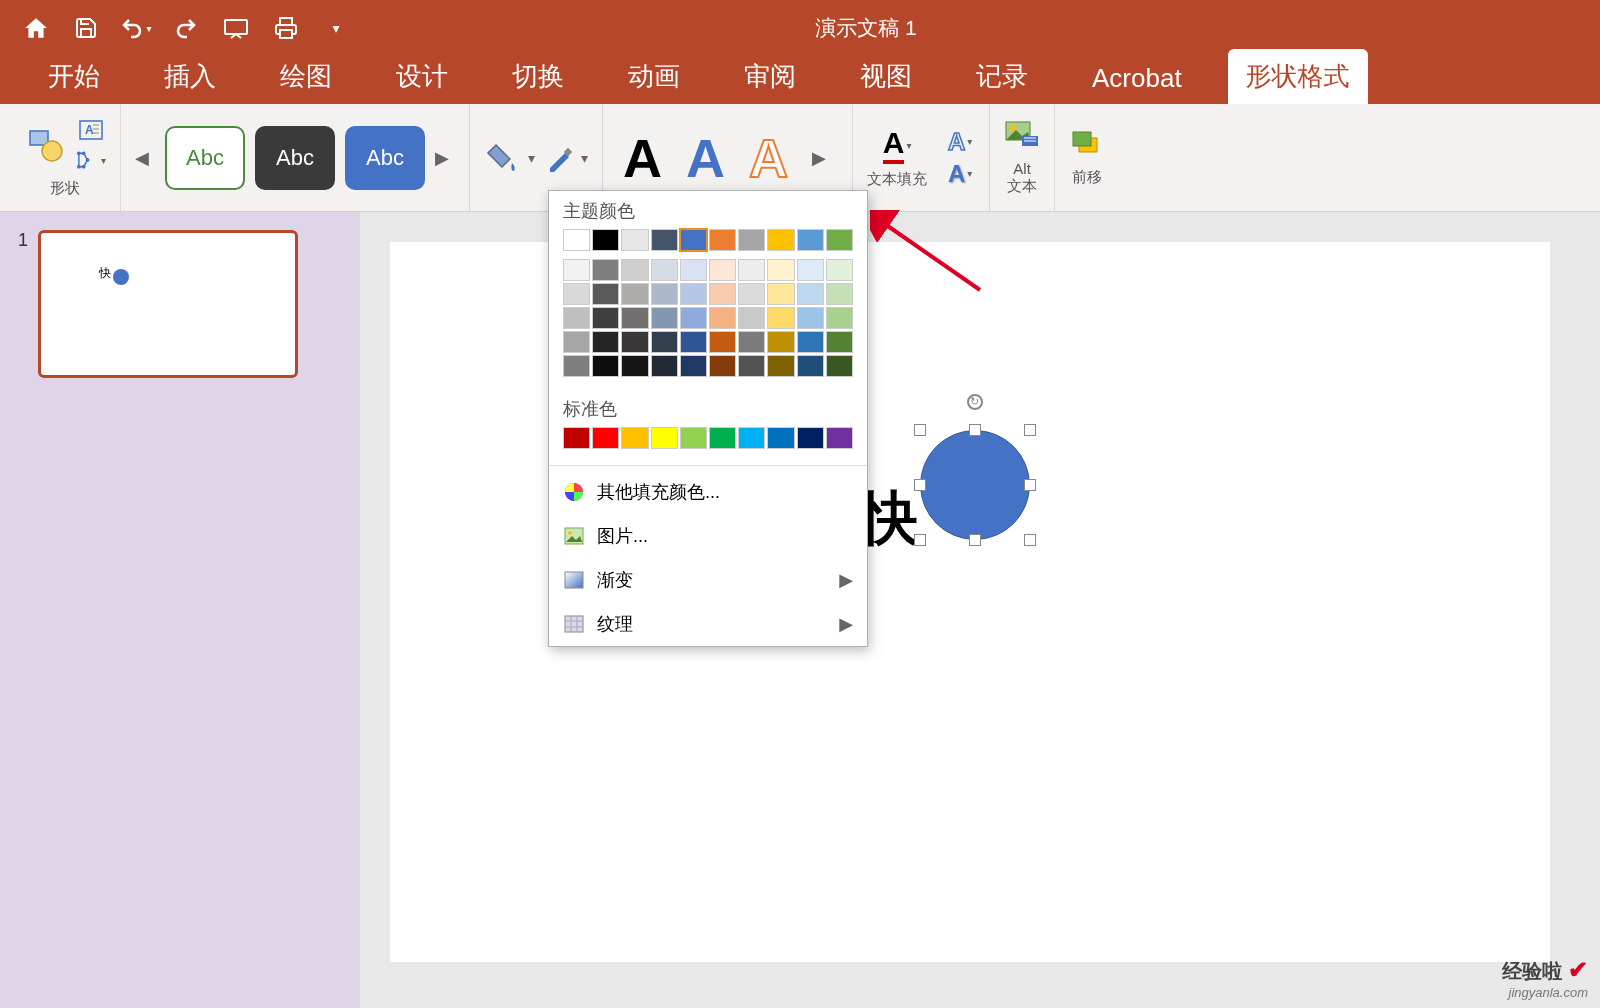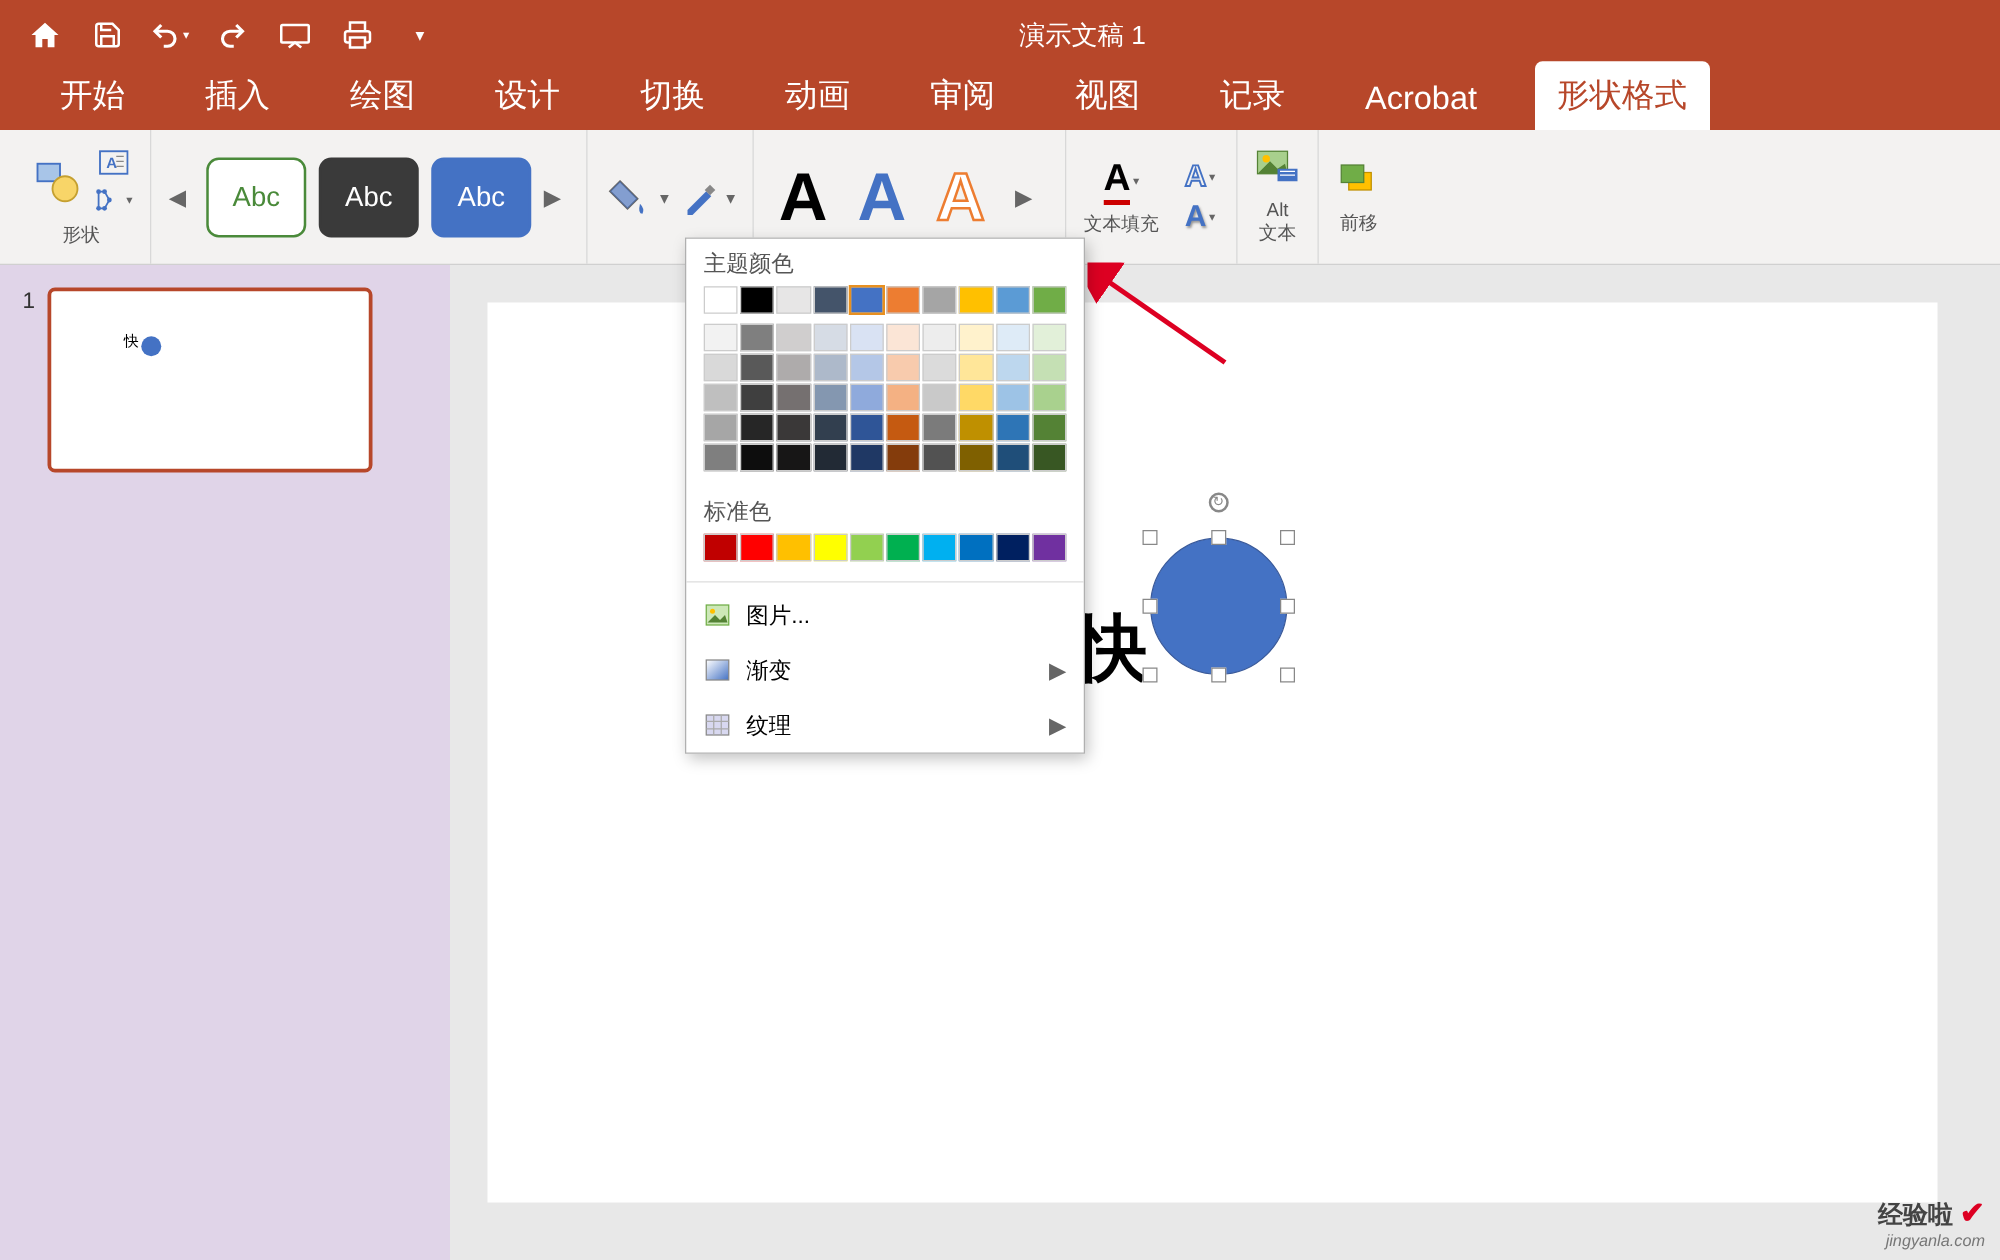--- a/index.html
+++ b/index.html
@@ -386,20 +386,38 @@
         <div class="color-cell" style="background: rgb(0, 176, 80);"></div>
         <div class="color-cell" style="background: rgb(0, 176, 240);"></div>
         <div class="color-cell" style="background: rgb(0, 112, 192);"></div>
         <div class="color-cell" style="background: rgb(0, 32, 96);"></div>
         <div class="color-cell" style="background: rgb(112, 48, 160);"></div>
       </div>
   </div>
   <div class="dd-sep"></div>
   <div class="dd-item">
     <span class="dd-icon">
+        <svg width="20" height="20" viewBox="0 0 20 20">
+          <circle cx="10" cy="10" r="9" fill="url(#g1)"></circle>
+          <defs>
+            <radialGradient id="g1">
+              <stop offset="0%" stop-color="#fff"></stop>
+              <stop offset="100%" stop-color="#f0f"></stop>
+            </radialGradient>
+          </defs>
+          <path d="M10 1 A9 9 0 0 1 19 10 L10 10 Z" fill="#f44"></path>
+          <path d="M19 10 A9 9 0 0 1 10 19 L10 10 Z" fill="#4f4"></path>
+          <path d="M10 19 A9 9 0 0 1 1 10 L10 10 Z" fill="#44f"></path>
+          <path d="M1 10 A9 9 0 0 1 10 1 L10 10 Z" fill="#ff4"></path>
+        </svg>
+      </span>
+    <span>其他填充颜色...</span>
+  </div>
+  <div class="dd-item">
+    <span class="dd-icon">
         <svg width="20" height="18" viewBox="0 0 20 18">
           <rect x="1" y="1" width="18" height="16" fill="#cde8b8" stroke="#70ad47"></rect>
           <circle cx="6" cy="6" r="2" fill="#ffc000"></circle>
           <path d="M2 15 L8 9 L12 13 L16 9 L18 15 Z" fill="#548235"></path>
         </svg>
       </span>
     <span>图片...</span>
   </div>
   <div class="dd-item">
     <span class="dd-icon">

